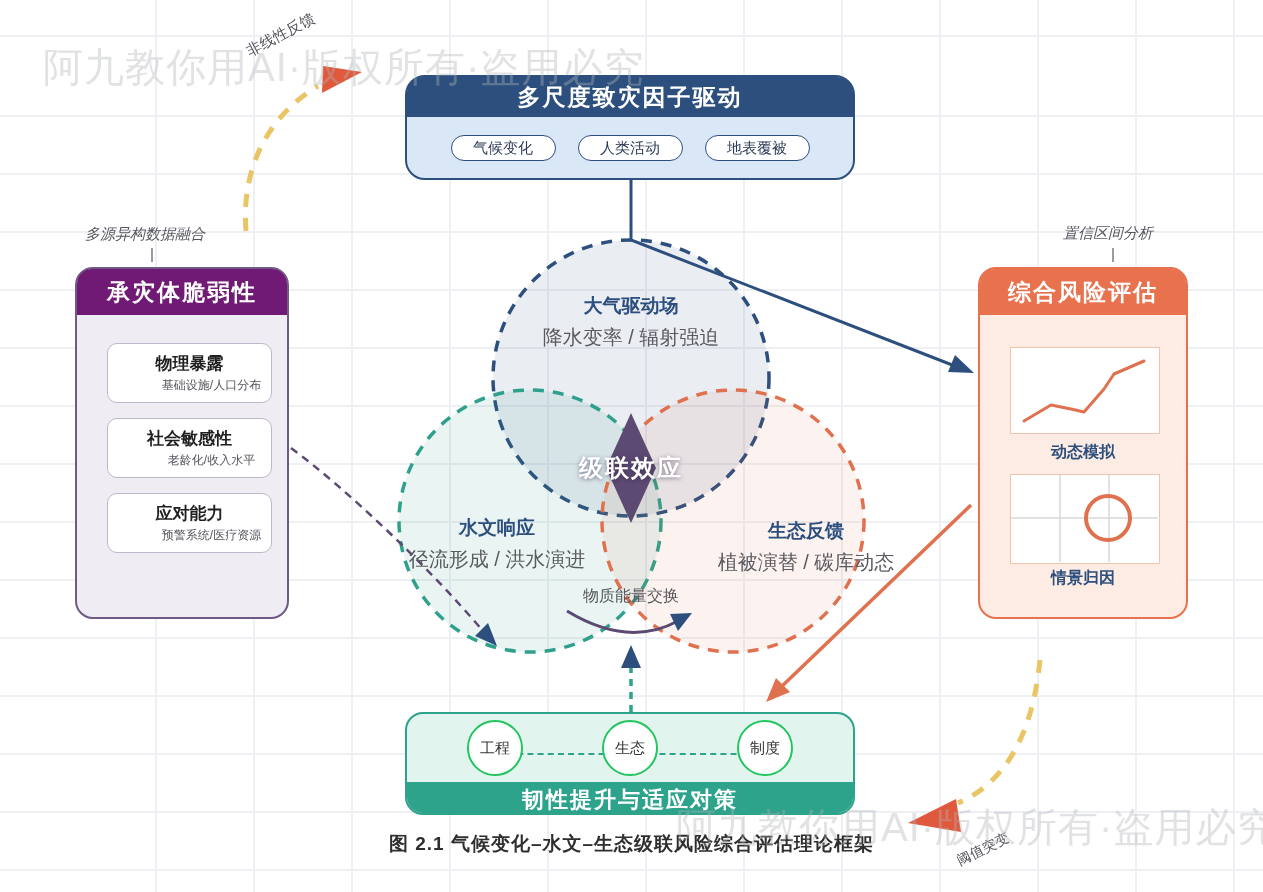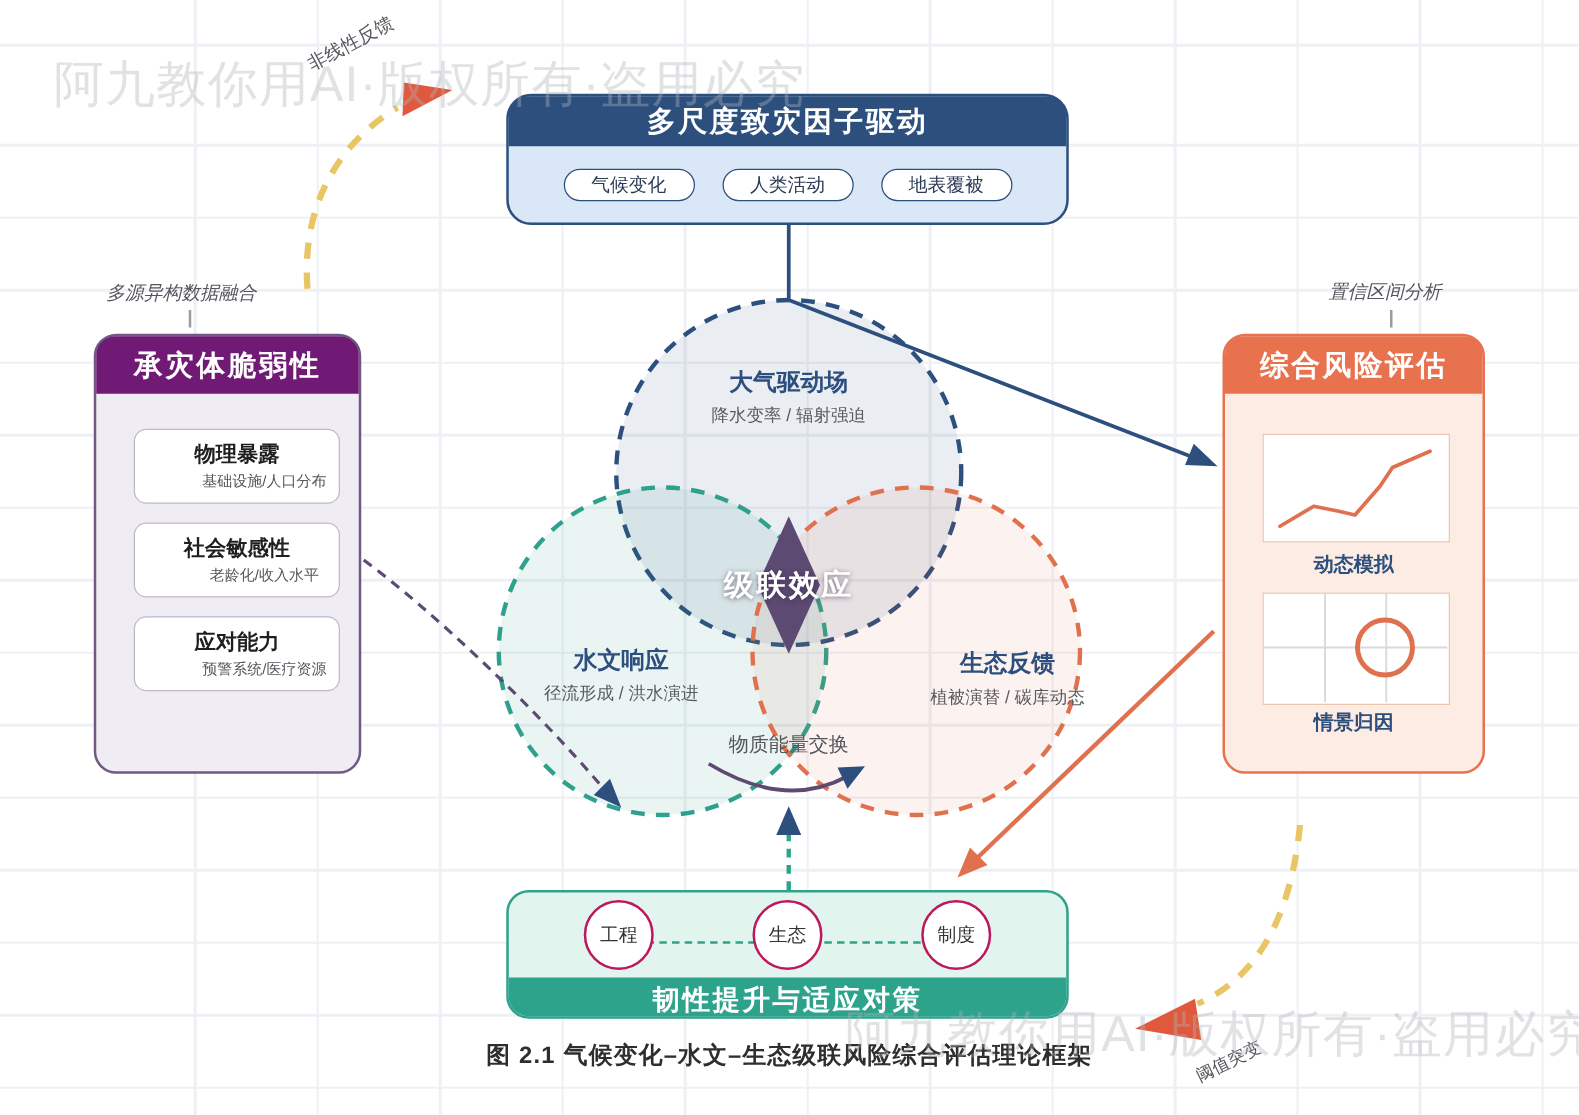--- a/index.html
+++ b/index.html
@@ -60,32 +60,32 @@
           border:1.5px solid #eec4ad; }
   .thumb-1{ top:78px; height:87px; }
   .thumb-2{ top:205px; height:90px; }
   .thumb-label{ position:absolute; left:0; width:100%; text-align:center;
                 font-size:16px; font-weight:bold; color:#2d4f7e; }
   .lbl-1{ top:173px; } .lbl-2{ top:299px; }
 
   .resil{ left:405px; top:712px; width:450px; height:103px;
           background:#e2f4ee; border:2px solid #2da38c; border-radius:18px; overflow:hidden; }
   .resil .nodes{ height:68px; display:flex; align-items:center; justify-content:center; gap:79px; }
-  .node{ width:56px; height:56px; border-radius:50%; background:#fff; border:2px solid #be185d;
+  .node{ width:56px; height:56px; border-radius:50%; background:#fff; border:2px solid #22c55e;
          display:flex; align-items:center; justify-content:center; font-size:15px; color:#333;
          position:relative; z-index:2;font-family:Liberation Serif, serif; }
   .node-link{ position:absolute; top:39px; left:0; width:450px; height:0;
               border-top:2px dashed #2da38c; z-index:1; }
   .resil .ft{ height:35px; background:#2da38c; display:flex; align-items:center;
               justify-content:center; color:#fff; font-weight:bold; font-size:22px; letter-spacing:2px; }
 
   
   .vlabel{ position:absolute; z-index:5; text-align:center; transform:translateX(-50%); white-space:nowrap; }
   .vlabel .t{ font-size:19px; font-weight:bold; color:#2d4f7e; }
-  .vlabel .s{ font-size:14px; color:#5a5b60; margin-top:5px; }
+  .vlabel .s{ font-size:20px; color:#5a5b60; margin-top:5px; }
   .cascade{ position:absolute; z-index:6; transform:translateX(-50%);
             font-size:24px; font-weight:bold; color:#fff; letter-spacing:2px;
             text-shadow:0 1px 4px rgba(40,30,60,.55); white-space:nowrap; }
   .exchange{ position:absolute; z-index:6; transform:translateX(-50%);
              font-size:16px; color:#55565c; white-space:nowrap; }
 
   .caption{ position:absolute; z-index:7; left:0; top:831px; width:1263px;
             text-align:center; font-size:19px; font-weight:bold; color:#2e2e2e; letter-spacing:1px; }
 </style>
 </head>

